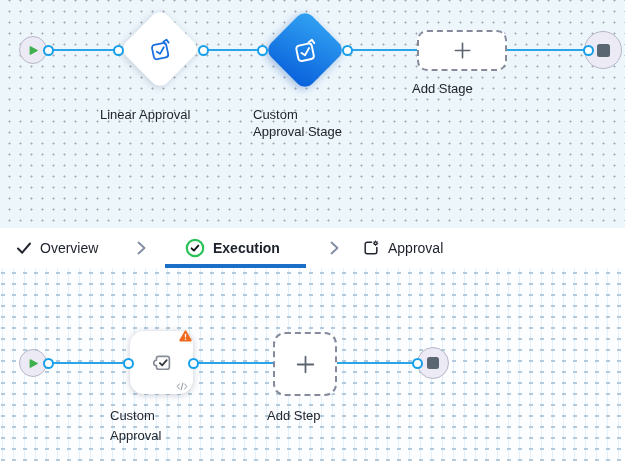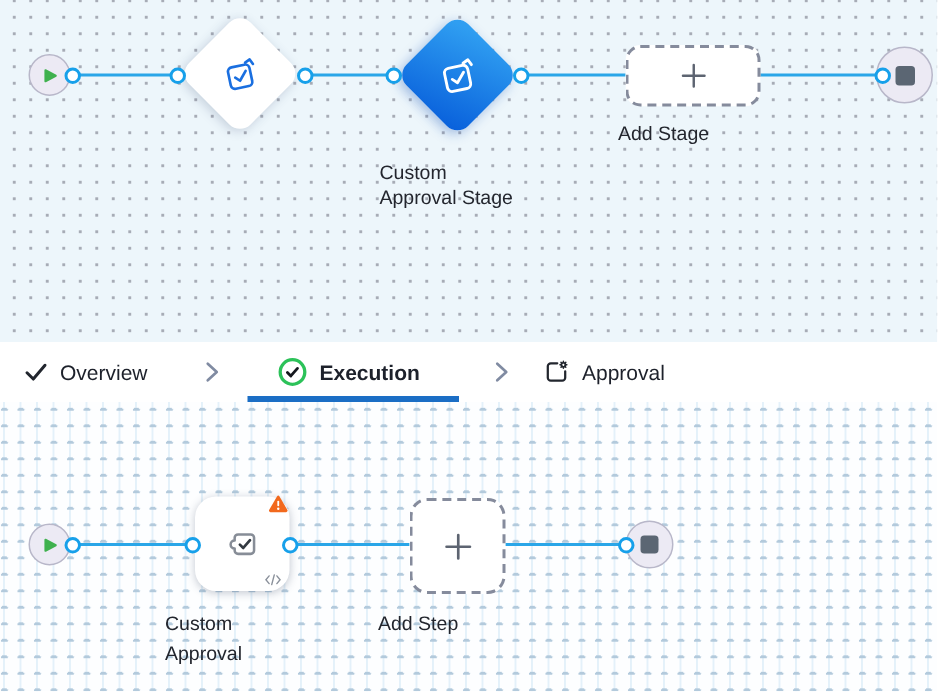--- a/index.html
+++ b/index.html
@@ -124,20 +124,21 @@
       <div class="stop-square" style="width:13px; height:13px;"></div>
     </div>
 
     <div class="cdot" style="left:42.5px;  top:44.5px;"></div>
     <div class="cdot" style="left:112.5px; top:44.5px;"></div>
     <div class="cdot" style="left:197.5px; top:44.5px;"></div>
     <div class="cdot" style="left:256.5px; top:44.5px;"></div>
     <div class="cdot" style="left:341.5px; top:44.5px;"></div>
     <div class="cdot" style="left:582.5px; top:44.5px;"></div>
 
+    <div class="nlabel" style="left:100px; top:106px; width:120px;">Linear Approval</div>
     <div class="nlabel" style="left:253px; top:106px; width:104px;">Custom
 Approval Stage</div>
     <div class="nlabel" style="left:412px; top:80px; width:100px;">Add Stage</div>
   </div>
 
   <div class="tabbar">
 
     <div class="tab" style="left:16px;justify-content:center;">
       <svg width="16" height="14" viewBox="0 0 16 14">
         <path d="M2 7.5 l4.2 4.2 L14 2.5" stroke="#22262e" stroke-width="2" fill="none" stroke-linecap="round" stroke-linejoin="round"></path>
@@ -210,16 +211,16 @@
       <div class="stop-square" style="width:12px; height:12px;"></div>
     </div>
 
     <div class="cdot" style="left:42.5px;  top:89.5px;"></div>
     <div class="cdot" style="left:122.5px; top:89.5px;"></div>
     <div class="cdot" style="left:187.5px; top:89.5px;"></div>
     <div class="cdot" style="left:411.5px; top:89.5px;"></div>
 
     <div class="nlabel" style="left:110px; top:138px; width:100px; line-height:20px;">Custom
 Approval</div>
-    <div class="nlabel" style="left:240px; top:139px; width:100px;padding-left:12px;">Add Step</div>
+    <div class="nlabel" style="left:255px; top:139px; width:100px;padding-left:12px;">Add Step</div>
   </div>
 
 </div>
 
 </body></html>

